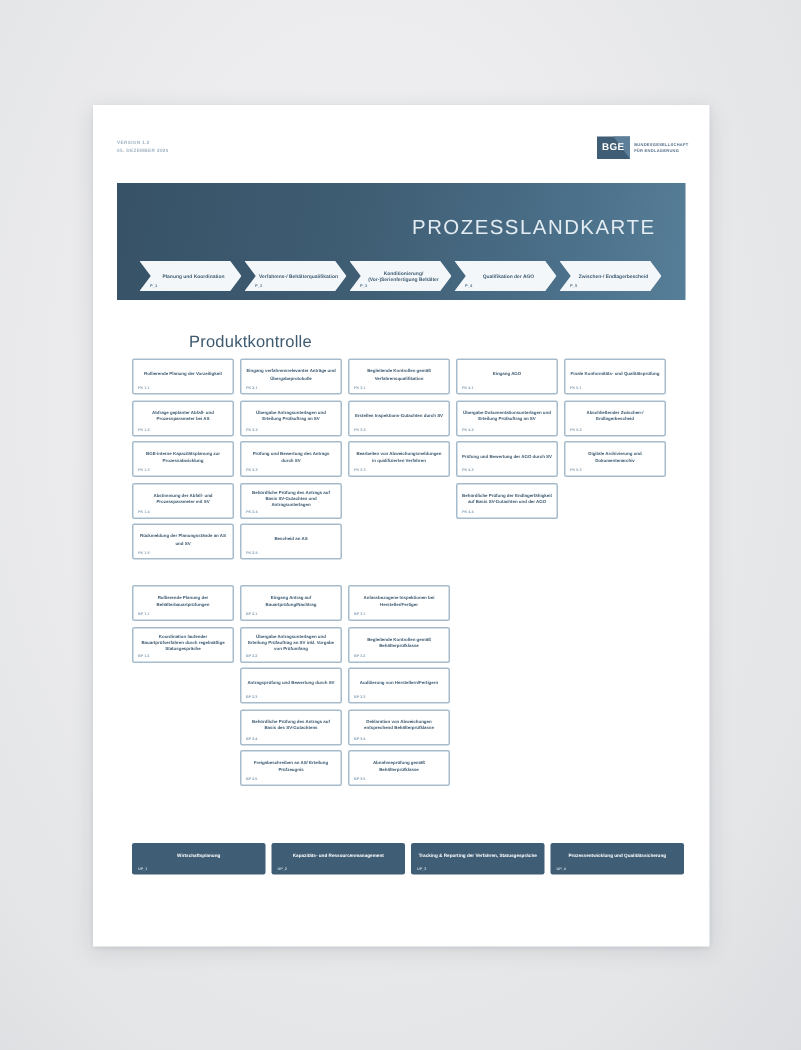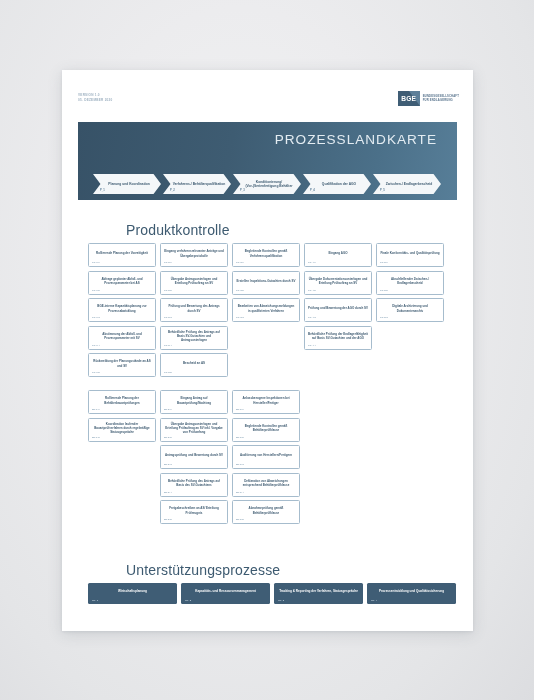--- a/index.html
+++ b/index.html
@@ -105,21 +105,21 @@
   #brand-line2 {
     color: #ffffff;
     font-size: 12.6px;
     font-weight: bold;
     letter-spacing: 0.9px;
     line-height: 14px;
   }
   #banner-title {
     position: absolute;
     right: 20px;
-    top: 10px;
+    top: 22px;
     color: #e3ecf2;
     font-size: 13.6px;
     letter-spacing: 1.0px;
     padding-left: 33px;
   }
 
   
   #chevron-row {
     position: absolute;
     left: 15px;
@@ -157,21 +157,21 @@
   }
 
   
   .section {
     position: absolute;
     left: 26px;
     width: 370px;
   }
   .section-title {
     color: #3d5a70;
-    font-size: 14px;
+    font-size: 11px;
     letter-spacing: 0.15px;
     margin-bottom: 5px;
     padding-left: 38px;
   }
   .grid {
     display: flex;
     gap: 4px;
   }
   .col {
     display: flex;
@@ -436,21 +436,20 @@
           </div>
           <div class="card">
             <div class="card-label">Abnahmeprüfung gemäß Behälterprüfklasse</div>
             <div class="card-id">BP 3.5</div>
           </div>
         </div>
       </div>
   </div>
 
   <div class="section" id="section-support" style="top:492px;">
-    <div class="section-title">Unterstützungsprozesse</div>
     <div id="support-row">
         <div class="support-card">
           <div class="support-label">Wirtschaftsplanung</div>
           <div class="support-id">UP_1</div>
         </div>
         <div class="support-card">
           <div class="support-label">Kapazitäts- und Ressourcenmanagement</div>
           <div class="support-id">UP_2</div>
         </div>
         <div class="support-card">

